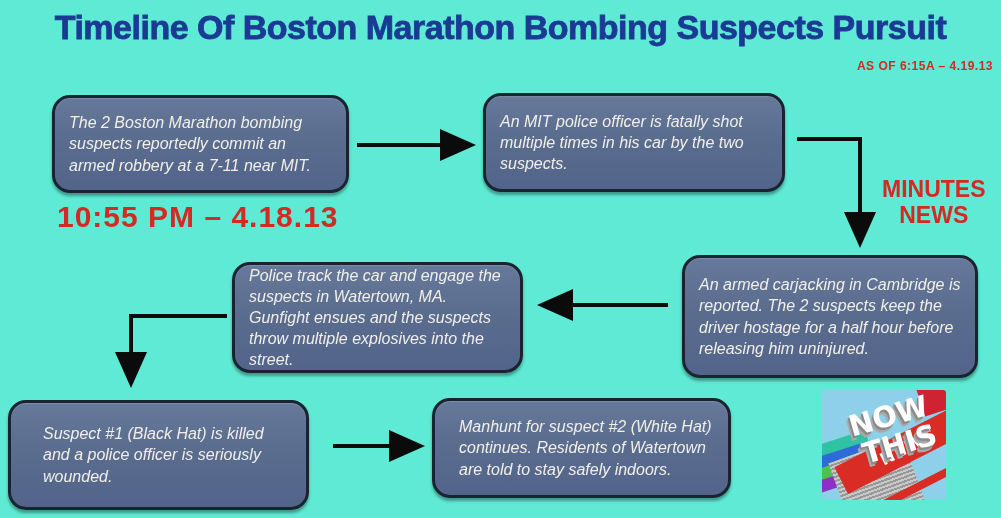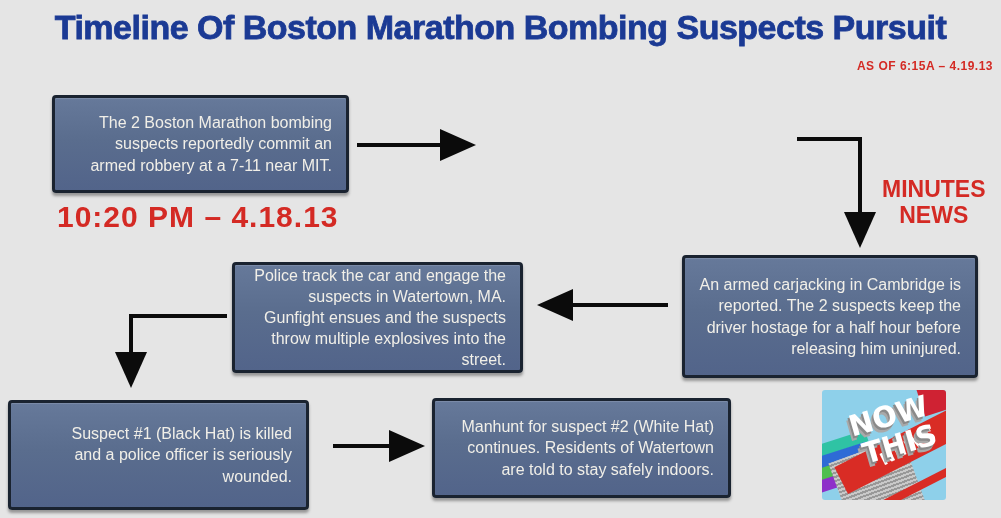--- a/index.html
+++ b/index.html
@@ -1,17 +1,17 @@
 <!DOCTYPE html>
 <html><head>
 <meta charset="utf-8">
 <style>
   html,body{margin:0;padding:0;background:#fff;}
   .canvas{
-    position:relative;width:1001px;height:518px;background:#e5e5e5;
+    position:relative;width:1001px;height:518px;background:#5eead4;
     font-family:"Liberation Sans",sans-serif;overflow:hidden;
   }
   .title{
     position:absolute;top:8px;left:0;width:100%;text-align:center;
     font-family:"Liberation Sans",sans-serif;font-weight:bold;
     font-size:34px;letter-spacing:-0.5px;color:#1b3a94;white-space:nowrap;
     -webkit-text-stroke:0.8px #1b3a94;
   }
   .lcd{
     font-family:Liberation Sans, sans-serif;font-weight:bold;color:#d42a24;
@@ -22,24 +22,25 @@
   .clock-big{
     position:absolute;left:57px;top:200px;font-size:30px;letter-spacing:1px;
   }
   .minutes-later{
     position:absolute;left:882px;top:176px;font-size:23px;line-height:1.15;
     text-align:center;
   }
   .box{
     position:absolute;box-sizing:border-box;
     background:linear-gradient(180deg,#66799a 0%,#5a6d8e 45%,#52648a 100%);
-    border:3px solid #1a2330;border-radius:4px;
+    border:3px solid #1a2330;border-radius:18px;
     color:#f1efe8;display:flex;align-items:center;justify-content:center;
-    text-align:right;padding:8px 14px;font-size:16px;line-height:1.32;
+    text-align:left;padding:8px 14px;font-size:16px;line-height:1.32;
     box-shadow:0 3px 3px rgba(0,0,0,0.35), inset 0 1px 1px rgba(255,255,255,0.15);
+    font-style:italic;
   }
   .box1{left:52px;top:95px;width:297px;height:98px;}
   .box2{left:483px;top:93px;width:302px;height:99px;}
   .box3{left:682px;top:255px;width:296px;height:123px;}
   .box4{left:232px;top:262px;width:291px;height:111px;}
   .box5{left:8px;top:400px;width:301px;height:110px;padding-left:32px;}
   .box6{left:432px;top:398px;width:299px;height:100px;padding-left:24px;}
   .arrows{position:absolute;left:0;top:0;pointer-events:none;}
 
   
@@ -86,34 +87,37 @@
 
 <div class="canvas">
 
   <div class="title">Timeline Of Boston Marathon Bombing Suspects Pursuit</div>
 
   <div class="lcd asof">AS OF 6:15A – 4.19.13</div>
 
   <div class="box box1">
     <span>The 2 Boston Marathon bombing suspects reportedly commit an armed robbery at a 7-11 near MIT.</span>
   </div>
+  <div class="box box2">
+    <span>An MIT police officer is fatally shot multiple times in his car by the two suspects.</span>
+  </div>
   <div class="box box3">
     <span>An armed carjacking in Cambridge is reported. The 2 suspects keep the driver hostage for a half hour before releasing him uninjured.</span>
   </div>
   <div class="box box4">
     <span>Police track the car and engage the suspects in Watertown, MA. Gunfight ensues and the suspects throw multiple explosives into the street.</span>
   </div>
   <div class="box box5">
     <span>Suspect #1 (Black Hat) is killed and a police officer is seriously wounded.</span>
   </div>
   <div class="box box6">
     <span>Manhunt for suspect #2 (White Hat) continues. Residents of Watertown are told to stay safely indoors.</span>
   </div>
 
-  <div class="lcd clock-big">10:20 PM – 4.18.13</div>
+  <div class="lcd clock-big">10:55 PM – 4.18.13</div>
   <div class="lcd minutes-later">
     <div>MINUTES</div>
     <div>NEWS</div>
   </div>
 
   <svg class="arrows" width="1001" height="518" viewBox="0 0 1001 518">
     <defs>
       <marker id="ah" markerWidth="9" markerHeight="8" refX="7" refY="4" orient="auto">
         <polygon points="0,0 9,4 0,8" fill="#0b0b0b"></polygon>
       </marker>

